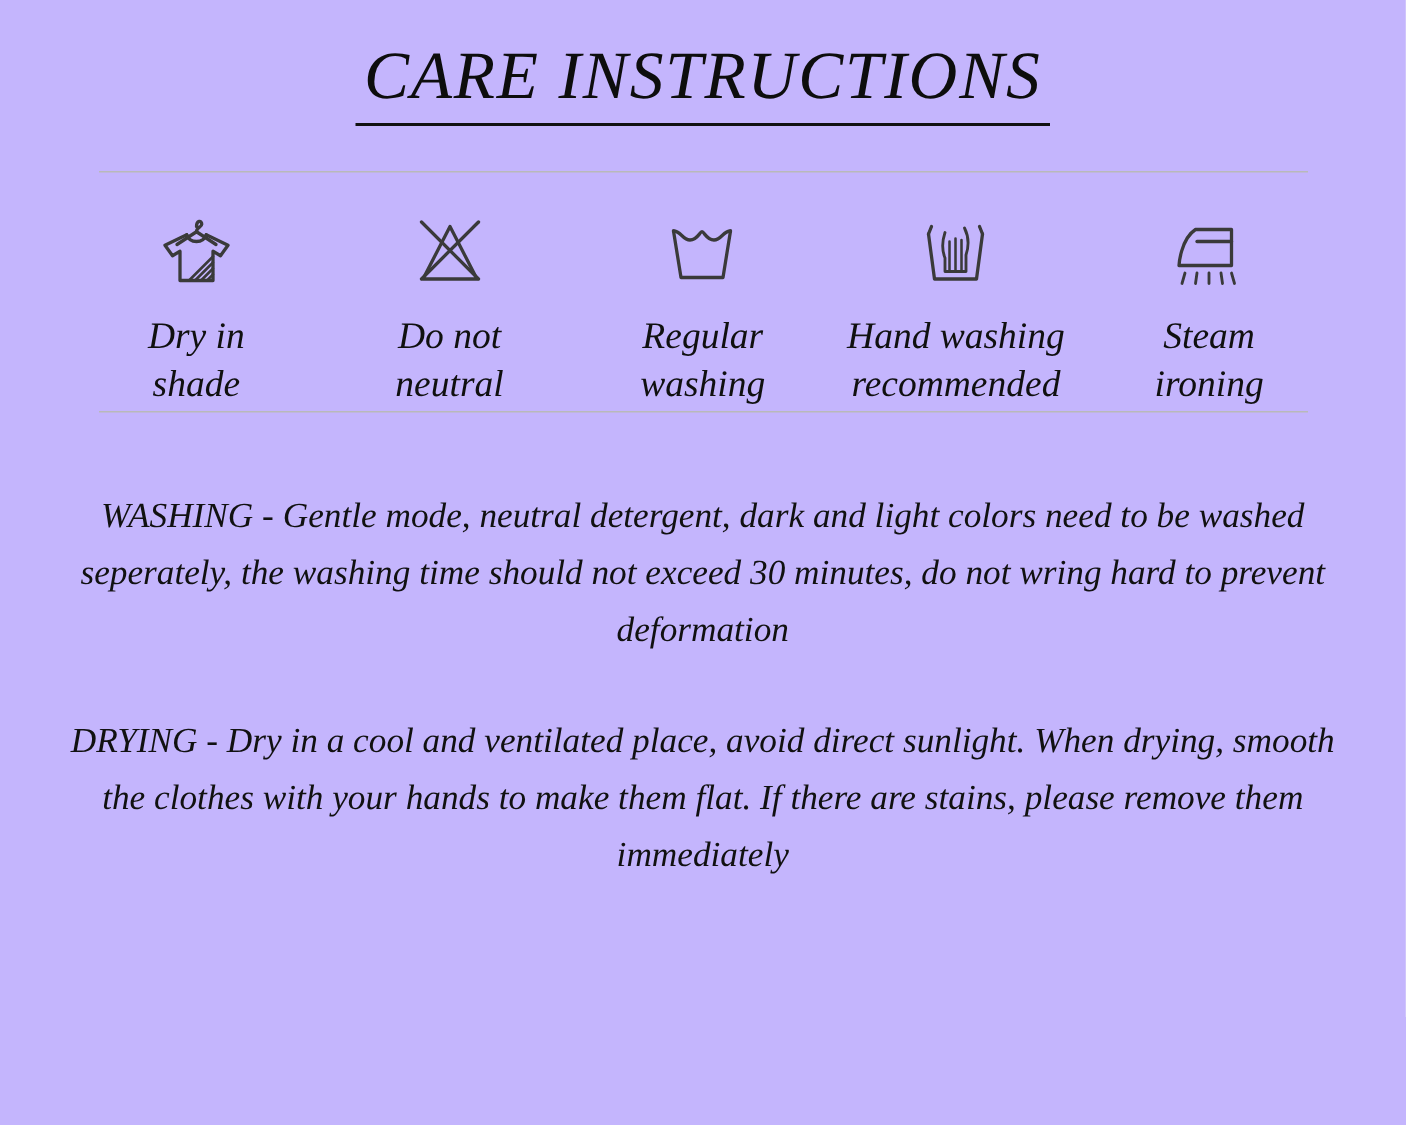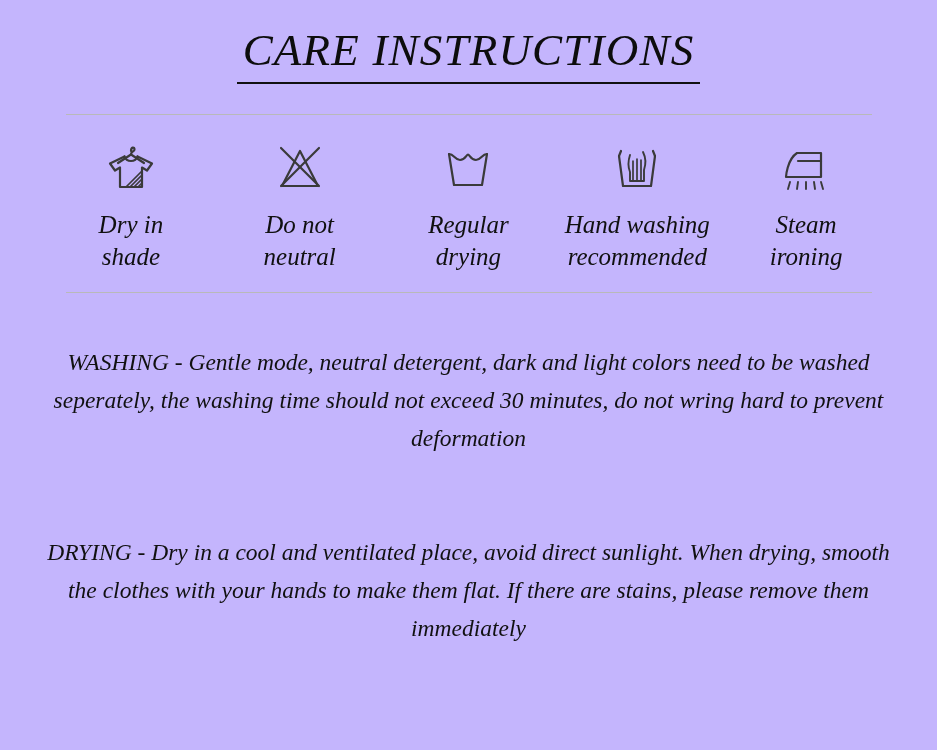--- a/index.html
+++ b/index.html
@@ -55,21 +55,20 @@
   .rule-top { margin-top: 30px; }
   .rule-bottom { margin-top: 0px; }
 
   
   .icon-row {
     width: 880px;
     display: flex;
     justify-content: space-between;
     align-items: flex-start;
     padding: 22px 18px 0 18px;
-    margin-bottom: 18px;
   }
   .icon-cell {
     display: flex;
     flex-direction: column;
     align-items: center;
     width: 176px;
   }
   .icon-glyph {
     height: 60px;
     display: flex;
@@ -91,21 +90,20 @@
     white-space: pre-line;
   }
 
   
   .body-block {
     width: 880px;
     margin-top: 50px;
     display: flex;
     flex-direction: column;
     align-items: center;
-    gap: 40px;
   }
   .para {
     font-family: "Liberation Serif", "DejaVu Serif", serif;
     font-style: italic;
     font-size: 23.5px;
     line-height: 1.62;
     text-align: center;
     color: #111111;
     width: 845px;
     margin: 0 0 36px 0;
@@ -162,21 +160,21 @@
     <div class="icon-cell">
       <div class="icon-glyph">
         <svg width="58" height="52" viewBox="0 0 58 52" fill="none" stroke="#3a3a3a" stroke-width="2.2" stroke-linejoin="round" stroke-linecap="round">
 
           <path d="M10 13 L15 44 L43 44 L48 13"></path>
 
           <path d="M10 13 C15 13 16 19 21 19 C26 19 27.5 13.5 29 13.5 C30.5 13.5 32 19 37 19 C42 19 43 13 48 13"></path>
         </svg>
       </div>
       <div class="icon-label">Regular
-drying</div>
+washing</div>
     </div>
 
     <div class="icon-cell">
       <div class="icon-glyph">
         <svg width="58" height="52" viewBox="0 0 58 52" fill="none" stroke="#3a3a3a" stroke-width="2.2" stroke-linejoin="round" stroke-linecap="round">
 
           <path d="M11 15 L15 45 L43 45 L47 15"></path>
 
           <path d="M11 15 L13 10 M47 15 L45 10"></path>
 

